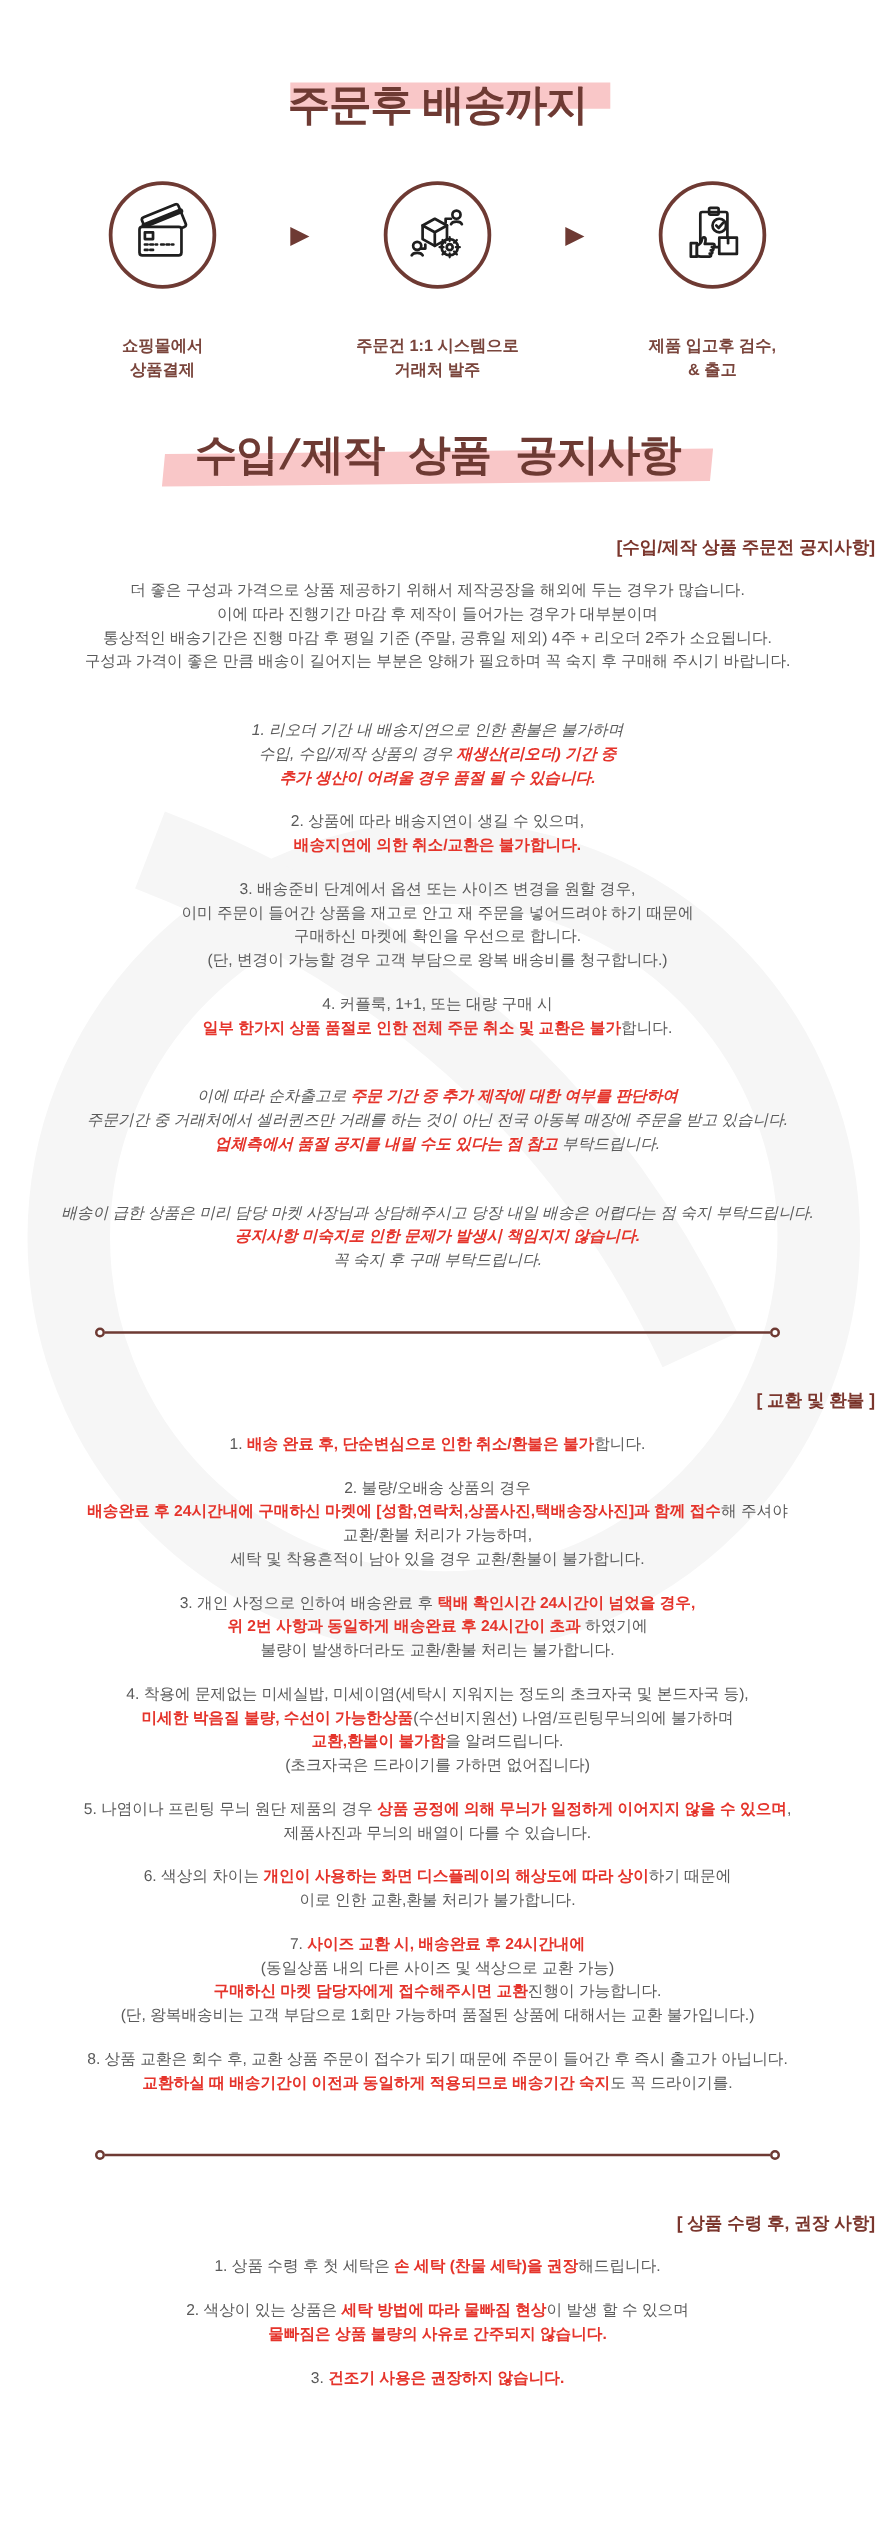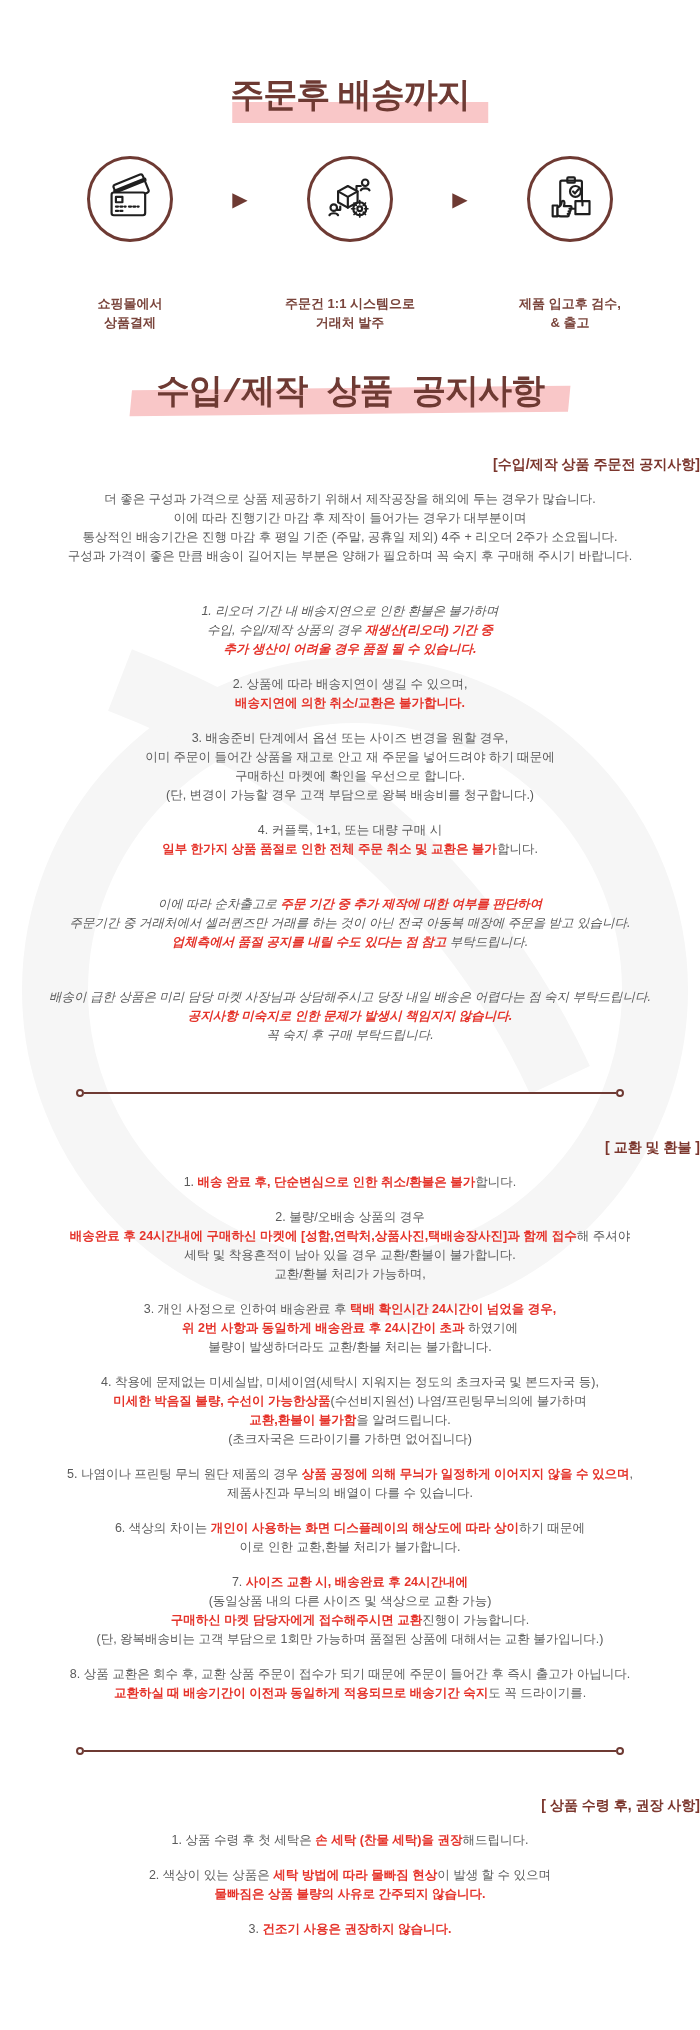--- a/index.html
+++ b/index.html
@@ -36,21 +36,21 @@
   
   h1.big-title, h2.big-title{
     position:relative;
     margin:0;
     text-align:center;
     font-size:34px;
     font-weight:800;
     letter-spacing:-1px;
     color:var(--maroon);
   }
-  h1.big-title{padding-top:36px;margin-top:36px;}
+  h1.big-title{padding-top:61px;}
   h2.big-title{margin-top:36px;font-family:Liberation Mono, monospace;}
   .band{
     position:absolute;
     left:50%;
     background:var(--pink);
     z-index:0;
   }
   .band-1{
     width:256px;height:21px;
     top:66px;
@@ -79,21 +79,21 @@
   }
   .step-circle{
     width:86px;height:86px;
     border:3px solid var(--maroon);
     border-radius:50%;
     display:flex;align-items:center;justify-content:center;
     background:#fff;
   }
   .step-circle svg{display:block;}
   .step-label{
-    margin-top:52px;
+    margin-top:36px;
     text-align:center;
     font-size:13px;
     line-height:19px;
     font-weight:700;
     color:var(--brown-label);
   }
   .arrow{
     margin-top:33px;
     font-size:20px;
     color:var(--maroon);
@@ -283,22 +283,22 @@
           <span class="ring"></span>
         </div>
         <section>
           <h3 class="sec-h">[ 교환 및 환불 ]</h3>
           <div class="block">
             <p class="line"><span>1. </span><span class="em">배송 완료 후, 단순변심으로 인한 취소/환불은 불가</span><span>합니다.</span></p>
           </div>
           <div class="block">
             <p class="line"><span>2. 불량/오배송 상품의 경우</span></p>
             <p class="line"><span class="em">배송완료 후 24시간내에 구매하신 마켓에 [성함,연락처,상품사진,택배송장사진]과 함께 접수</span><span>해 주셔야</span></p>
+            <p class="line"><span>교환/환불 처리가 가능하며,</span></p>
             <p class="line"><span>세탁 및 착용흔적이 남아 있을 경우 교환/환불이 불가합니다.</span></p>
-            <p class="line"><span>교환/환불 처리가 가능하며,</span></p>
           </div>
           <div class="block">
             <p class="line"><span>3. 개인 사정으로 인하여 배송완료 후 </span><span class="em">택배 확인시간 24시간이 넘었을 경우,</span></p>
             <p class="line"><span class="em">위 2번 사항과 동일하게 배송완료 후 24시간이 초과</span><span> 하였기에</span></p>
             <p class="line"><span>불량이 발생하더라도 교환/환불 처리는 불가합니다.</span></p>
           </div>
           <div class="block">
             <p class="line"><span>4. 착용에 문제없는 미세실밥, 미세이염(세탁시 지워지는 정도의 초크자국 및 본드자국 등),</span></p>
             <p class="line"><span class="em">미세한 박음질 불량, 수선이 가능한상품</span><span>(수선비지원선) 나염/프린팅무늬의에 불가하며</span></p>
             <p class="line"><span class="em">교환,환불이 불가함</span><span>을 알려드립니다.</span></p>

